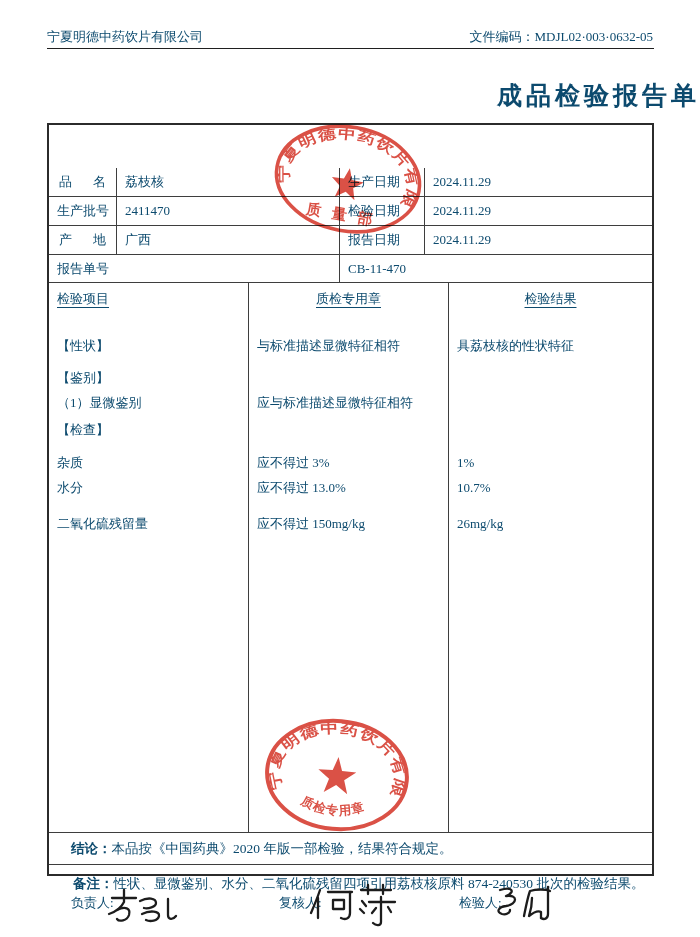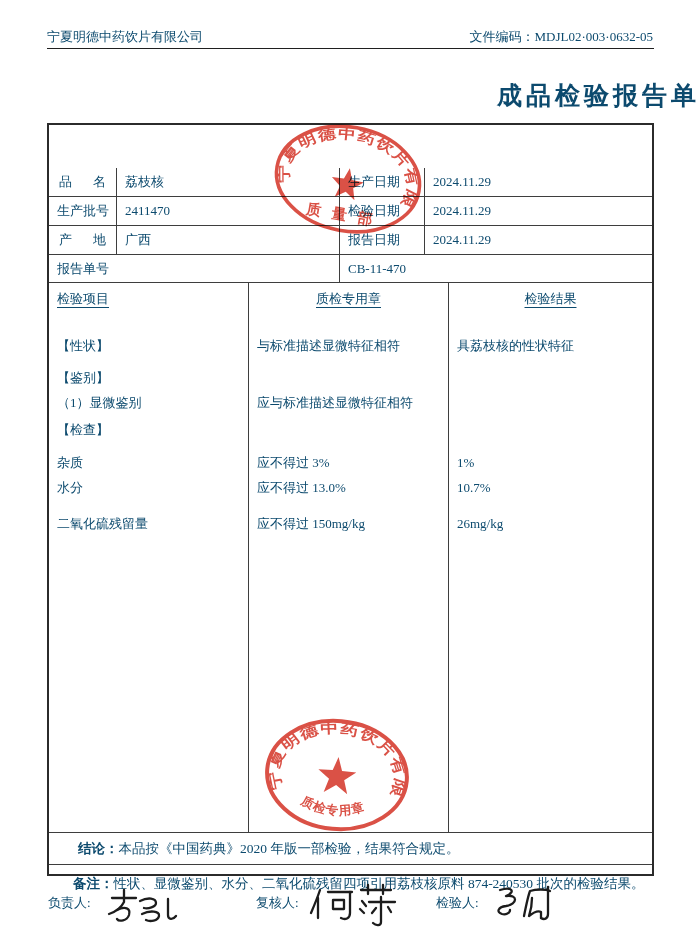--- a/index.html
+++ b/index.html
@@ -30,26 +30,26 @@
   .results { position:relative; display:flex; height:550px; border-bottom:1px solid #3e3e3e; }
   .rcol { position:relative; height:100%; border-right:1px solid #3e3e3e; }
   .rcol.c1 { width:200px; } .rcol.c2 { width:200px; } .rcol.c3 { flex:1; border-right:none; }
   .rline { position:absolute; left:8px; right:8px; font-size:13px; line-height:17px; white-space:nowrap; }
   .rline.center { left:0; right:0; text-align:center; }
   .col-head { text-decoration:underline; text-underline-offset:4px; }
   .y-head { top:7px; } .y0 { top:54px; } .y1 { top:86px; } .y2 { top:111px; }
   .y3 { top:138px; } .y4 { top:171px; } .y5 { top:196px; } .y6 { top:226px;margin-top:6px; }
   
   .conclusion-row { height:32px; border-bottom:1px solid #3e3e3e; font-size:13.5px;
-    line-height:31px; padding-left:29px; white-space:nowrap; overflow:hidden; }
+    line-height:31px; padding-left:22px; white-space:nowrap; overflow:hidden; }
   .remarks-row { padding:5px 6px 0 4px; font-size:13.5px; line-height:28px; text-indent:20px; }
   .blabel { font-weight:bold; }
   
   .sign-row { position:absolute; left:0; top:884px; width:700px; height:50px; font-size:13px; }
-  .sig-label { position:absolute; top:10px; }
+  .sig-label { position:absolute; top:10px;margin-left:23px; }
   .sig-label.p1 { left:48px; } .sig-label.p2 { left:256px; } .sig-label.p3 { left:436px;text-align:right; }
   .sig-svg { position:absolute; }
   .sig1 { left:104px; top:0; } .sig2 { left:305px; top:-4px; } .sig3 { left:486px; top:-2px; }
   .sig-svg path { stroke:#1c1c1c; stroke-width:2.3; fill:none; stroke-linecap:round; stroke-linejoin:round; }
   
   .stamp { position:absolute; pointer-events:none; mix-blend-mode:multiply; opacity:0.88; z-index:9; }
   .stamp-top { left:270px; top:121px; width:156px; height:116px; transform:rotate(10deg); }
   .stamp-bottom { left:257px; top:710px; width:160px; height:130px; transform:rotate(5deg); }
   .stamp text { fill:#d5392c; font-family:"Liberation Serif","DejaVu Serif",serif; font-weight:bold; }
 </style>

